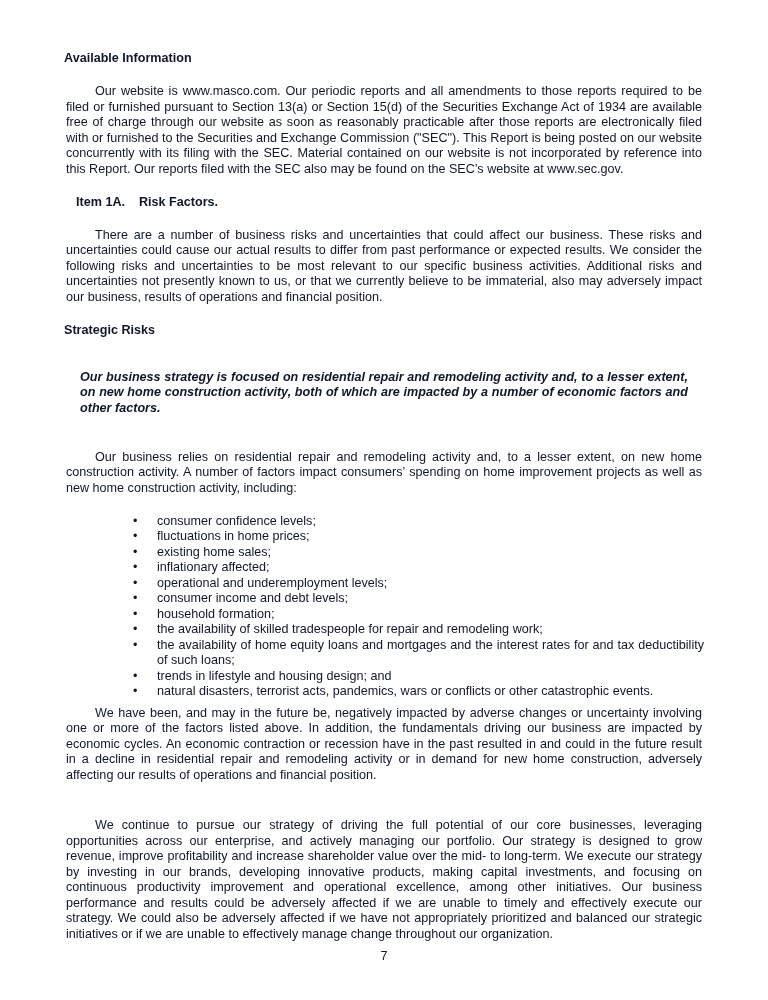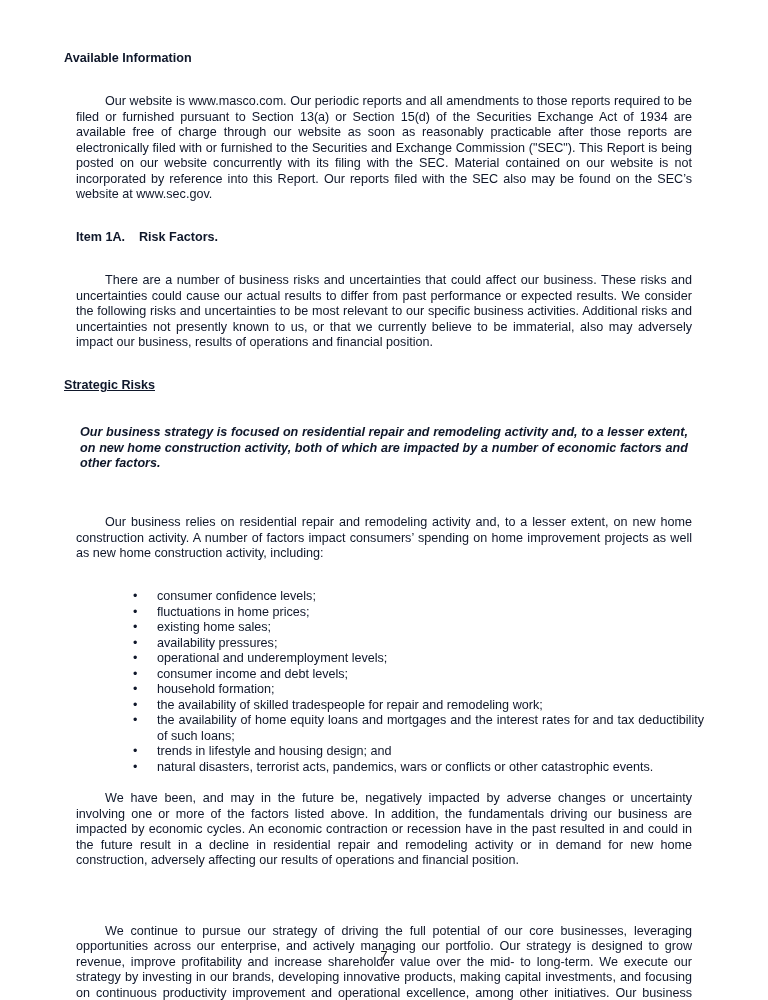--- a/index.html
+++ b/index.html
@@ -3,24 +3,24 @@
 <meta charset="utf-8">
 <style>
   html, body { margin: 0; padding: 0; background: #ffffff; }
   body { width: 768px; height: 1000px; position: relative; overflow: hidden; }
   .page {
     position: absolute; left: 64px; top: 51px; width: 640px;
     font-family: "Liberation Sans", sans-serif;
     font-size: 12.6px; line-height: 15.5px; color: #0f172a;
   }
   .h-bold { font-weight: bold; margin: 0; }
-  .para { margin: 12px; text-align: justify; text-indent: 29px; }
+  .para { margin: 2px; text-align: justify; text-indent: 29px; }
   .gap { height: 15.5px; }
   .item-heading { font-weight: bold; margin: 0; white-space: pre; padding-left: 12px; }
-  .underline { text-decoration: underline; }
+  .underline { }
   .bold-italic { font-weight: bold; font-style: italic; margin: 16px; text-align: justify; }
   ul.bullets { list-style: none; margin: 0; padding: 0; }
   ul.bullets li { position: relative; padding-left: 93px; text-align: justify; }
   ul.bullets li .bullet { position: absolute; left: 69px; top: 0; }
   .page-number {
     position: absolute; left: 0; width: 768px; top: 949px; text-align: center;
     font-family: "Liberation Sans", sans-serif; font-size: 12.6px; color: #1a1a1a;
   }
 </style>
 </head>
@@ -38,21 +38,21 @@
   <p class="h-bold underline">Strategic Risks</p>
   <div class="gap"></div>
   <p class="bold-italic">Our business strategy is focused on residential repair and remodeling activity and, to a lesser extent, on new home construction activity, both of which are impacted by a number of economic factors and other factors.</p>
   <div class="gap"></div>
   <p class="para">Our business relies on residential repair and remodeling activity and, to a lesser extent, on new home construction activity. A number of factors impact consumers’ spending on home improvement projects as well as new home construction activity, including:</p>
   <div class="gap"></div>
   <ul class="bullets">
     <li><span class="bullet">•</span><span>consumer confidence levels;</span></li>
     <li><span class="bullet">•</span><span>fluctuations in home prices;</span></li>
     <li><span class="bullet">•</span><span>existing home sales;</span></li>
-    <li><span class="bullet">•</span><span>availability pressures;</span></li>
+    <li><span class="bullet">•</span><span>inflationary affected;</span></li>
     <li><span class="bullet">•</span><span>operational and underemployment levels;</span></li>
     <li><span class="bullet">•</span><span>consumer income and debt levels;</span></li>
     <li><span class="bullet">•</span><span>household formation;</span></li>
     <li><span class="bullet">•</span><span>the availability of skilled tradespeople for repair and remodeling work;</span></li>
     <li><span class="bullet">•</span><span>the availability of home equity loans and mortgages and the interest rates for and tax deductibility of such loans;</span></li>
     <li><span class="bullet">•</span><span>trends in lifestyle and housing design; and</span></li>
     <li><span class="bullet">•</span><span>natural disasters, terrorist acts, pandemics, wars or conflicts or other catastrophic events.</span></li>
   </ul>
   <div class="gap" style="height:4px"></div>
   <p class="para">We have been, and may in the future be, negatively impacted by adverse changes or uncertainty involving one or more of the factors listed above. In addition, the fundamentals driving our business are impacted by economic cycles.  An economic contraction or recession have in the past resulted in and could in the future result in a decline in residential repair and remodeling activity or in demand for new home construction, adversely affecting our results of operations and financial position.</p>

